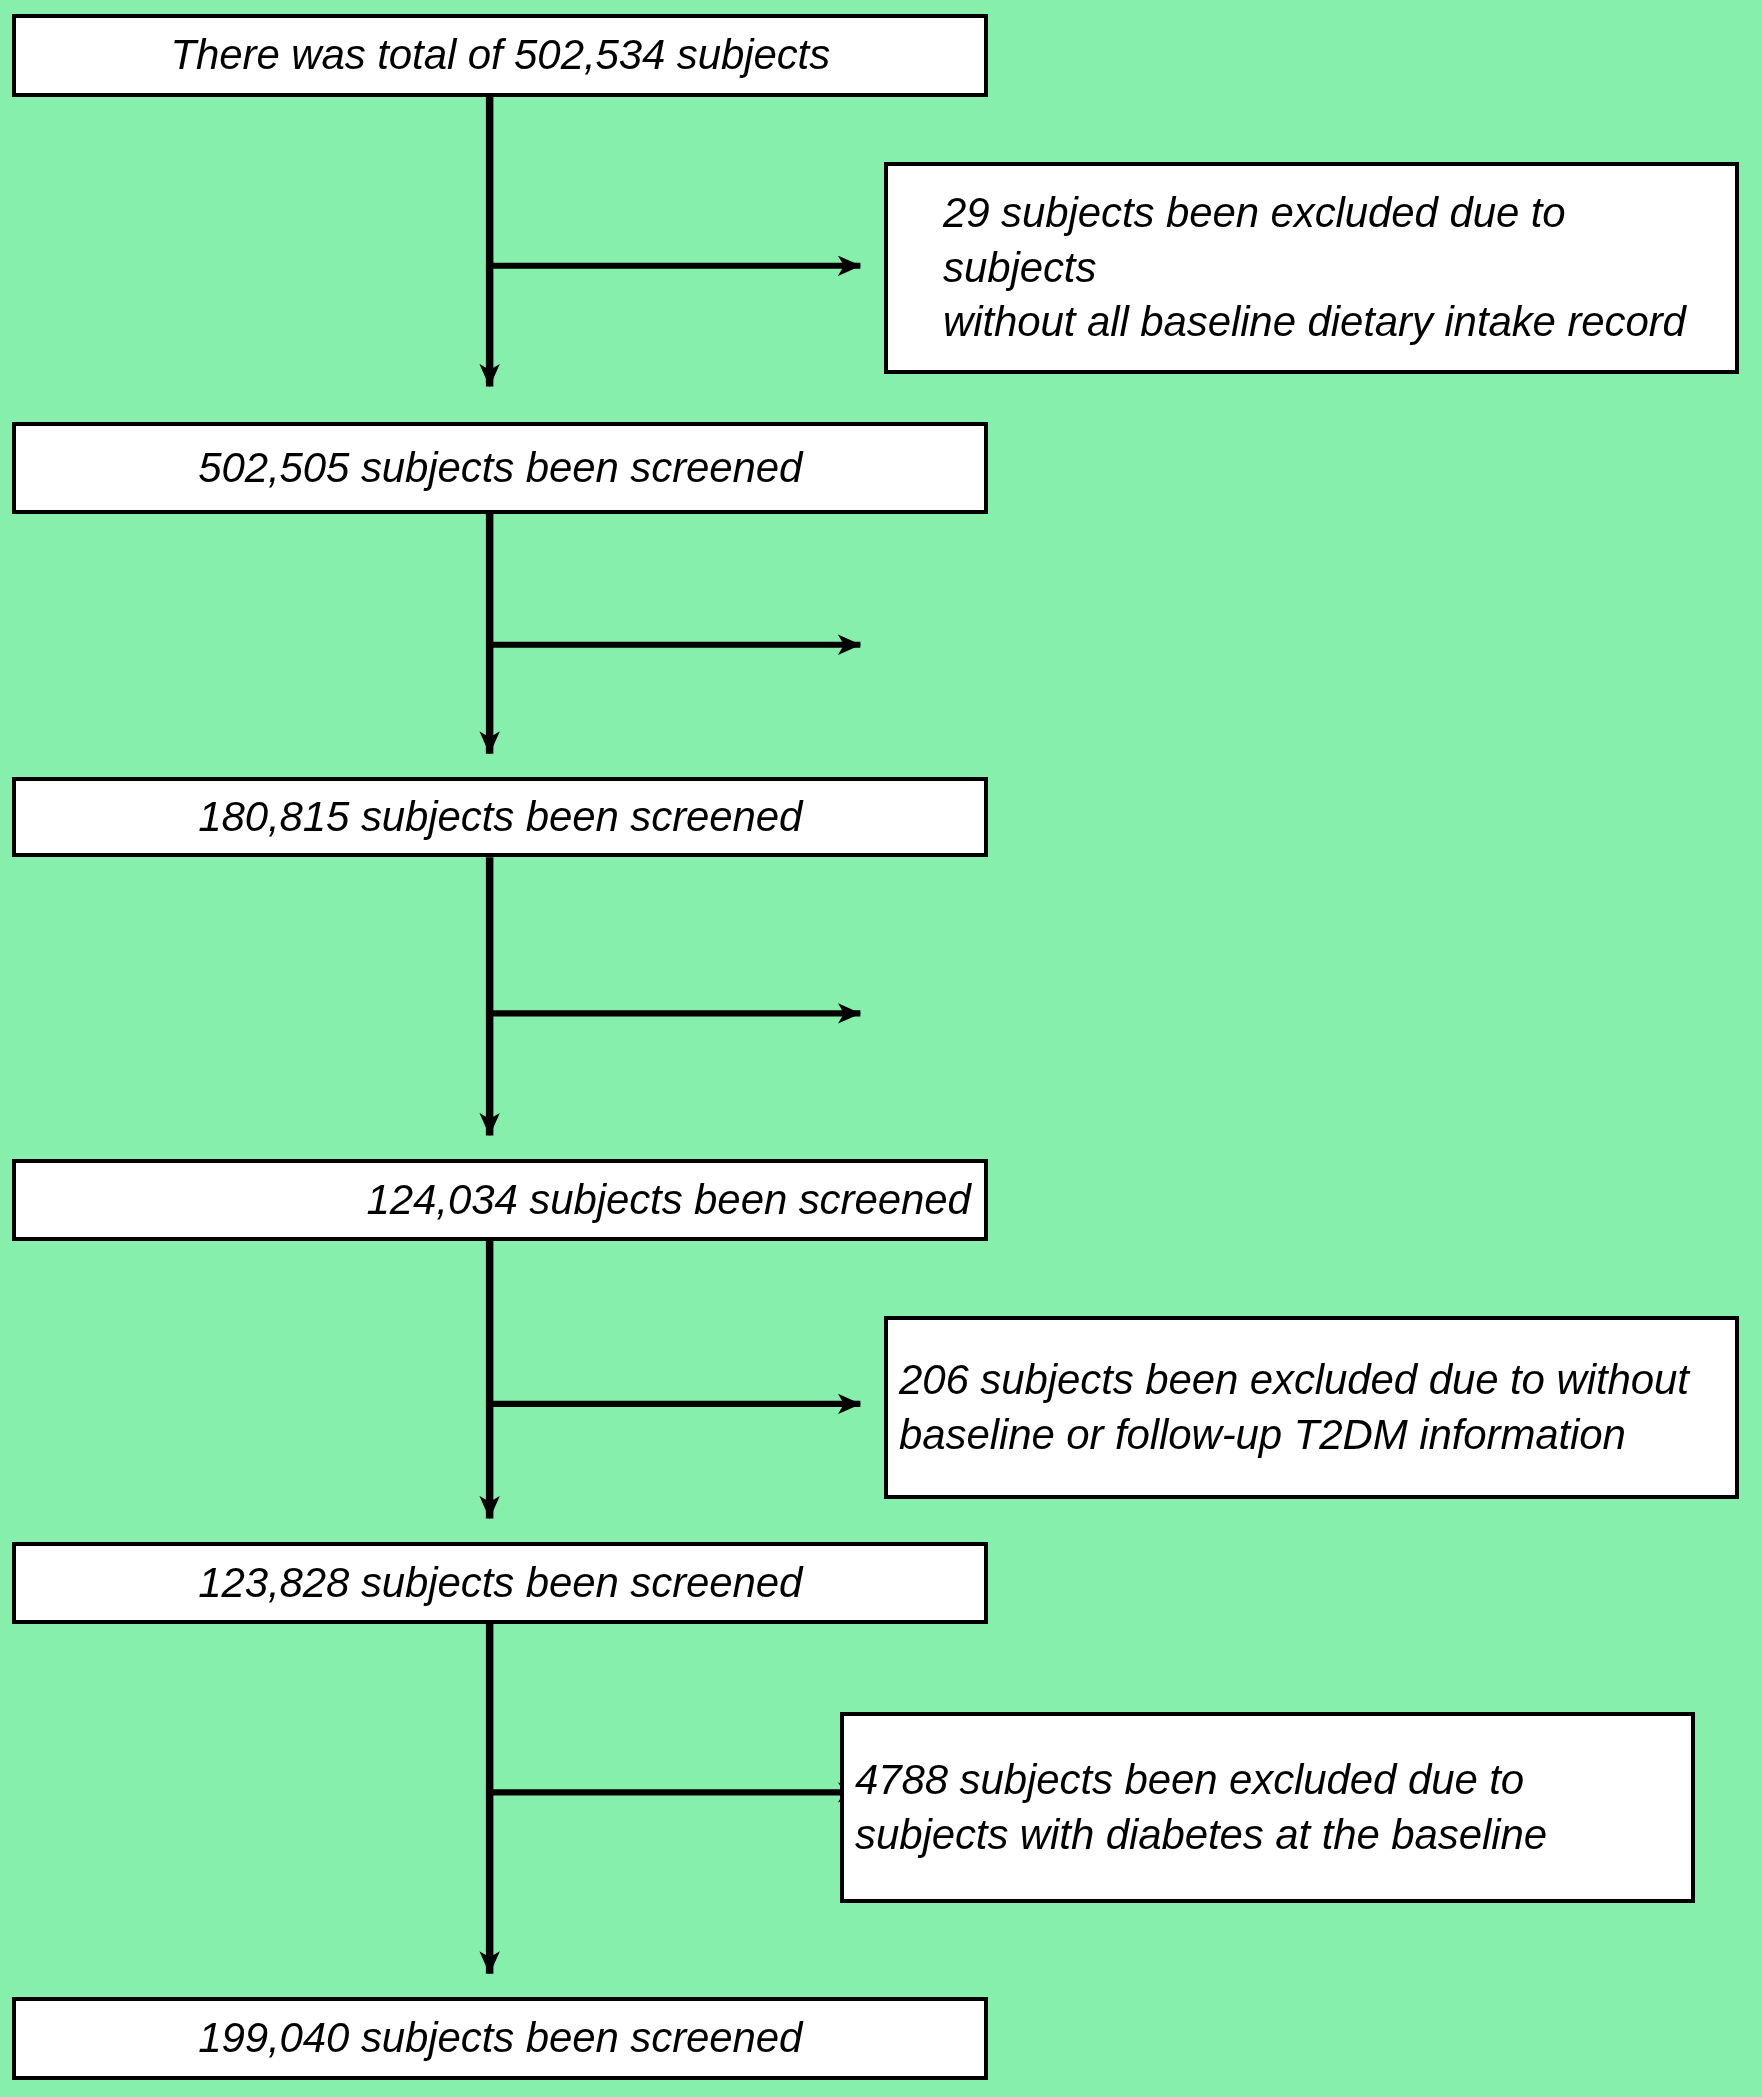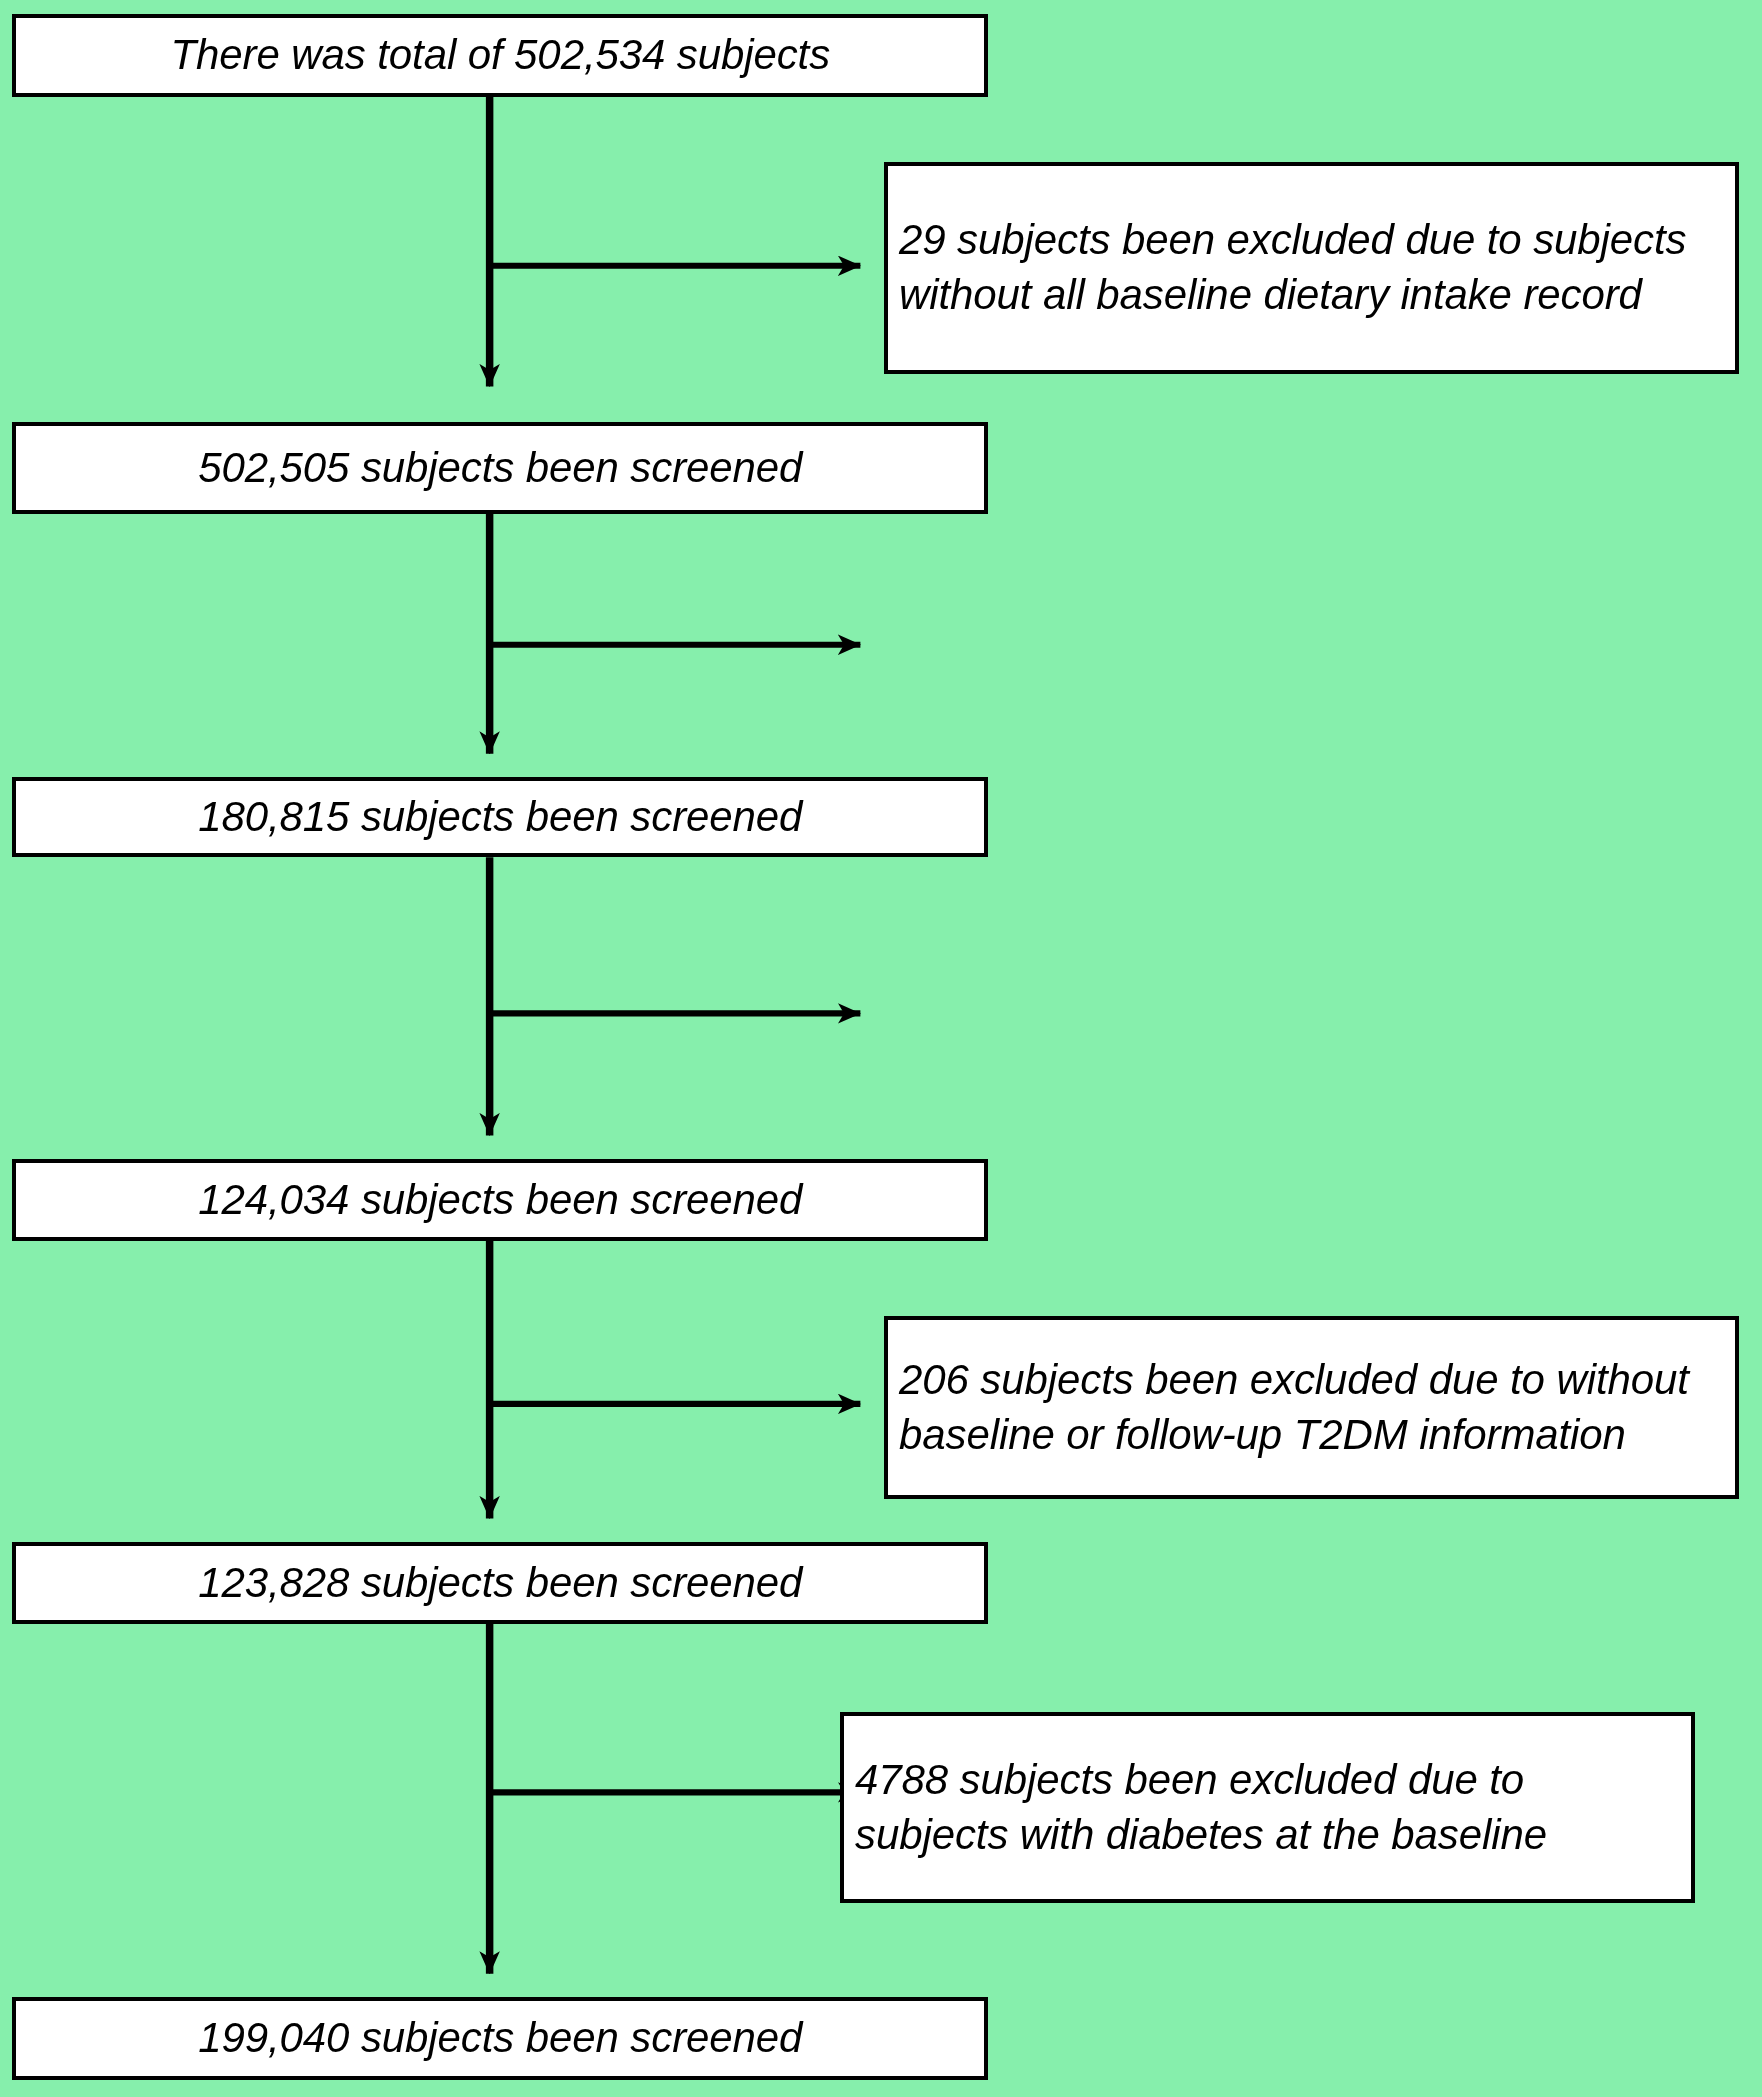--- a/index.html
+++ b/index.html
@@ -93,33 +93,33 @@
   </div>
 
   <div class="box main" style="left:12.3px; top:422px; width:976px; height:92px;">
     <div class="box-text">502,505 subjects been screened</div>
   </div>
 
   <div class="box main" style="left:12.3px; top:777px; width:976px; height:80px;">
     <div class="box-text">180,815 subjects been screened</div>
   </div>
 
-  <div class="box main" style="left:12.3px; top:1159px; width:976px; height:82px;">
+  <div class="box main" style="left:12.3px; top:1159px; width:976px; height:82px;align-items:flex-end;">
     <div class="box-text">124,034 subjects been screened</div>
   </div>
 
   <div class="box main" style="left:12.3px; top:1542px; width:976px; height:82px;">
     <div class="box-text">123,828 subjects been screened</div>
   </div>
 
   <div class="box main" style="left:12.3px; top:1997px; width:976px; height:83px;">
     <div class="box-text">199,040 subjects been screened</div>
   </div>
 
-  <div class="box excl" style="left:884px; top:162px; width:855px; height:212px;">
+  <div class="box excl" style="left:884px; top:162px; width:855px; height:212px;padding-left:44px;">
     <div class="box-text">29 subjects been excluded due to subjects
 without all baseline dietary intake record</div>
   </div>
 
 
 
   <div class="box excl" style="left:884px; top:1316px; width:855px; height:183px;">
     <div class="box-text">206 subjects been excluded due to without
 baseline or follow-up T2DM information</div>
   </div>

